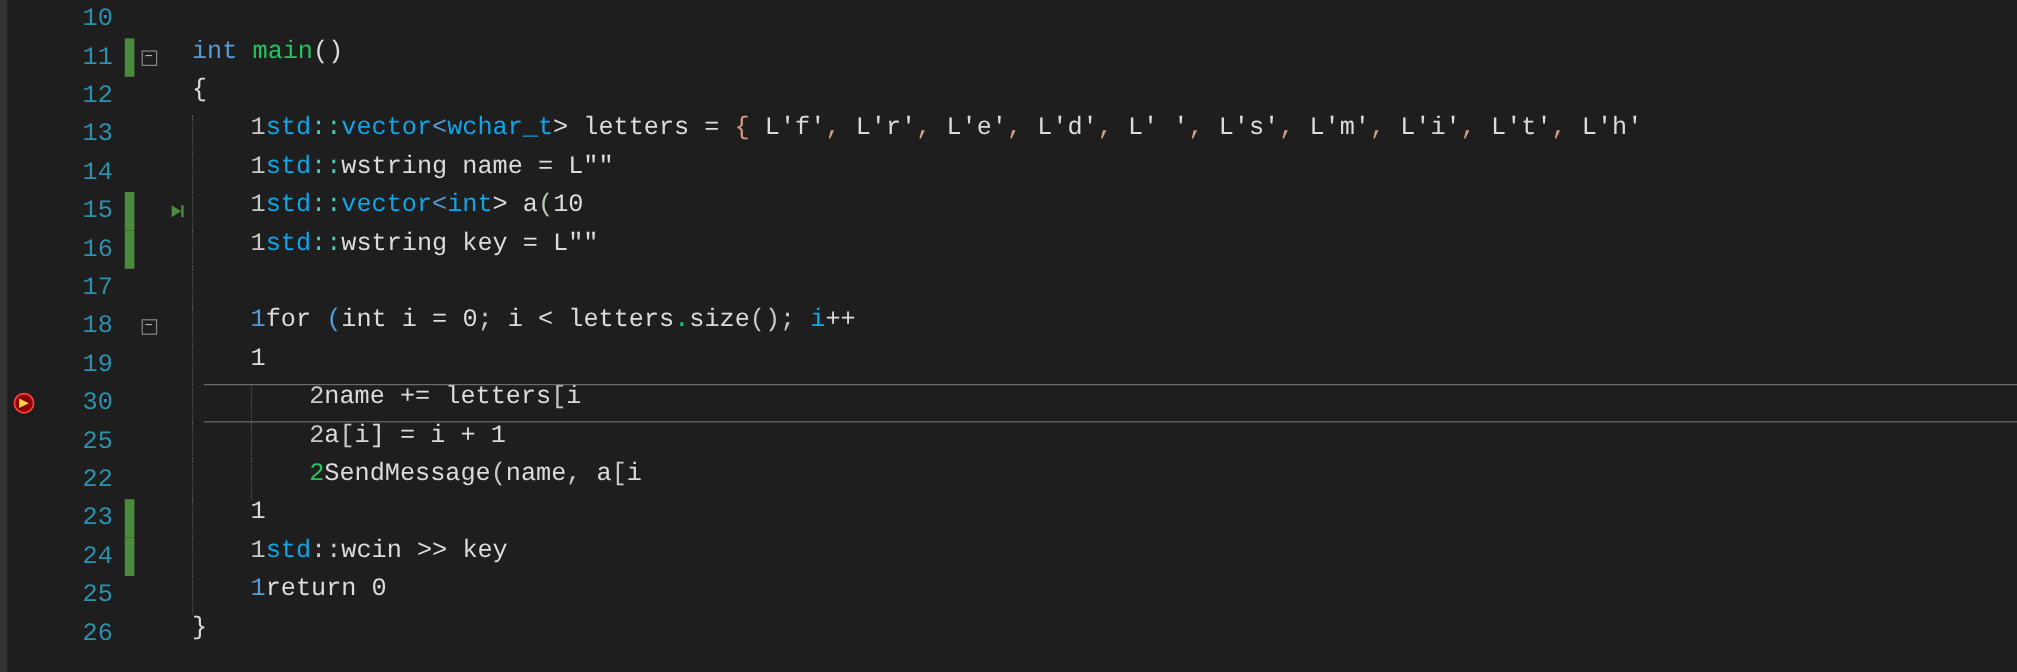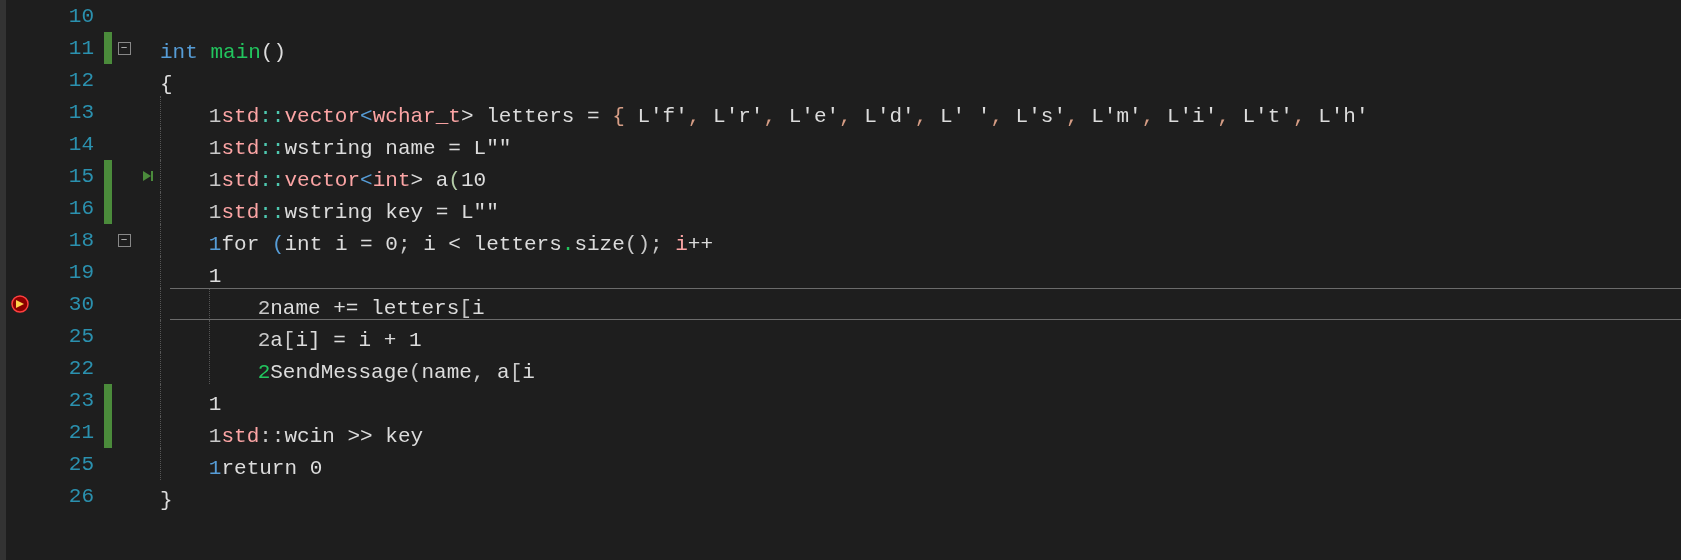--- a/index.html
+++ b/index.html
@@ -62,39 +62,39 @@
   .exec-gutter {
     width: 24px; height: 32px;
     display:flex; align-items:center; justify-content:center;
     flex-shrink:0;
   }
   .exec-arrow svg { width:14px; height:14px; display:block;}
   .code {
     white-space: pre;
     font-size: 21px;
     display: flex;
-    align-items: flex-end;
+    align-items: flex-start;
     height: 32px;
   }
   
   .ig {
     display: inline-block;
     width: 11px;
     border-left: 1px dotted #555;
     height: 32px;
   }
   .sp { display:inline-block; }
   
   .kw   { color: #569cd6; }      
   .type { color: #4ec9b0; }      
   .ns   { color: #c8c8c8; }      
   .fn   { color: #22c55e; }      
   .str  { color: #d69d85; }      
   .num  { color: #b5cea8; }      
-  .op   { color: #fca5a5; }
+  .op   { color: #0ea5e9; }
   .pun  { color: #dcdcdc; }
   .var  { color: #c8c8c8; }
 
   .current-line {
     position: absolute;
     left: 170px; right: 0;
     height: 32px;
     border-top: 1px solid #6b6b6b;
     border-bottom: 1px solid #6b6b6b;
     pointer-events: none;
@@ -168,20 +168,28 @@
       </div>
       <div class="code"><span class="ig"></span><span class="sp">   </span><span class="ns">1</span><span class="op">std</span><span class="type">::</span><span class="op">vector</span><span class="kw">&lt;</span><span class="op">int</span><span class="sp">&gt;</span><span class="fn"> </span><span class="pun">a</span><span class="num">(</span><span class="pun">10</span></div>
     </div>
     <div class="line">
       <div class="bp-gutter"></div>
       <div class="ln-gutter">16</div>
       <div class="change-bar change-green"></div>
       <div class="fold-gutter"></div>
       <div class="exec-gutter"></div>
       <div class="code"><span class="ig"></span><span class="sp">   </span><span class="ns">1</span><span class="op">std</span><span class="type">::</span><span class="sp">wstring</span><span class="var"> </span><span class="sp">key</span><span class="op"> </span><span class="sp">=</span><span class="str"> </span><span class="pun">L""</span></div>
+    </div>
+    <div class="line">
+      <div class="bp-gutter"></div>
+      <div class="ln-gutter">17</div>
+      <div class="change-bar"></div>
+      <div class="fold-gutter"></div>
+      <div class="exec-gutter"></div>
+      <div class="code"><span class="ig"></span><span class="sp">   </span></div>
     </div>
     <div class="line">
       <div class="bp-gutter"></div>
       <div class="ln-gutter">18</div>
       <div class="change-bar"></div>
       <div class="fold-gutter">
         <div class="fold-box">−</div>
       </div>
       <div class="exec-gutter"></div>
       <div class="code"><span class="ig"></span><span class="sp">   </span><span class="kw">1</span><span class="sp">for</span><span class="pun"> </span><span class="kw">(</span><span class="sp">int</span><span class="var"> </span><span class="sp">i</span><span class="op"> </span><span class="sp">=</span><span class="num"> </span><span class="pun">0</span><span class="var">; </span><span class="sp">i</span><span class="op"> </span><span class="sp">&lt;</span><span class="var"> </span><span class="pun">letters</span><span class="fn">.</span><span class="pun">size</span><span class="var">(); </span><span class="op">i</span><span class="pun">++</span></div>
@@ -229,21 +237,21 @@
     <div class="line">
       <div class="bp-gutter"></div>
       <div class="ln-gutter">23</div>
       <div class="change-bar change-green"></div>
       <div class="fold-gutter"></div>
       <div class="exec-gutter"></div>
       <div class="code"><span class="ig"></span><span class="sp">   </span><span class="pun">1</span></div>
     </div>
     <div class="line">
       <div class="bp-gutter"></div>
-      <div class="ln-gutter">21</div>
+      <div class="ln-gutter">24</div>
       <div class="change-bar change-green"></div>
       <div class="fold-gutter"></div>
       <div class="exec-gutter"></div>
       <div class="code"><span class="ig"></span><span class="sp">   </span><span class="ns">1</span><span class="op">std</span><span class="var">::</span><span class="sp">wcin</span><span class="op"> </span><span class="sp">&gt;&gt;</span><span class="var"> </span><span class="pun">key</span></div>
     </div>
     <div class="line">
       <div class="bp-gutter"></div>
       <div class="ln-gutter">25</div>
       <div class="change-bar"></div>
       <div class="fold-gutter"></div>

